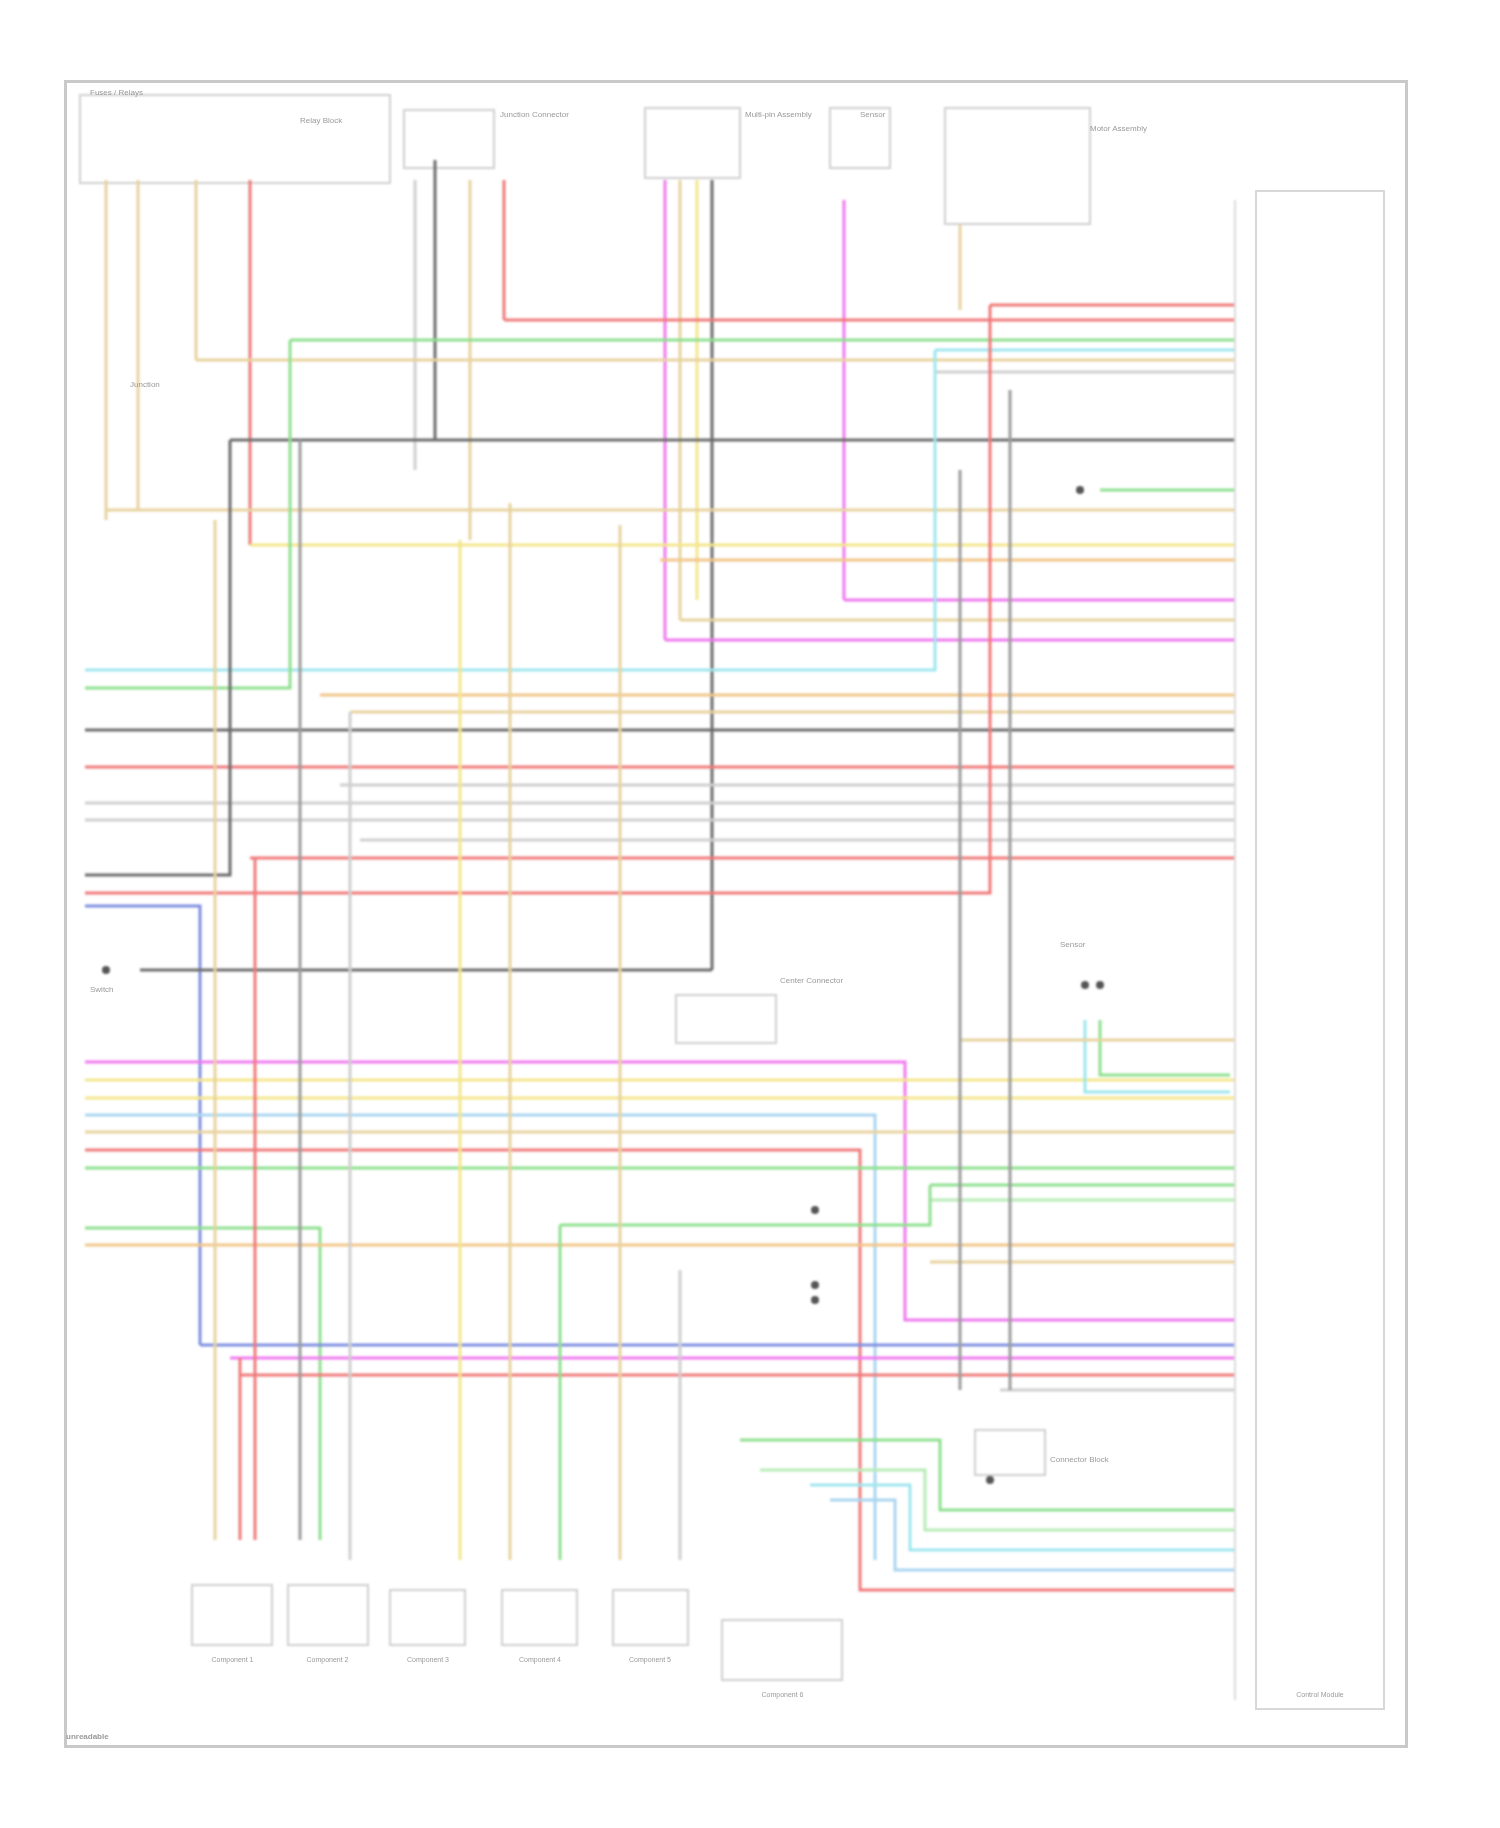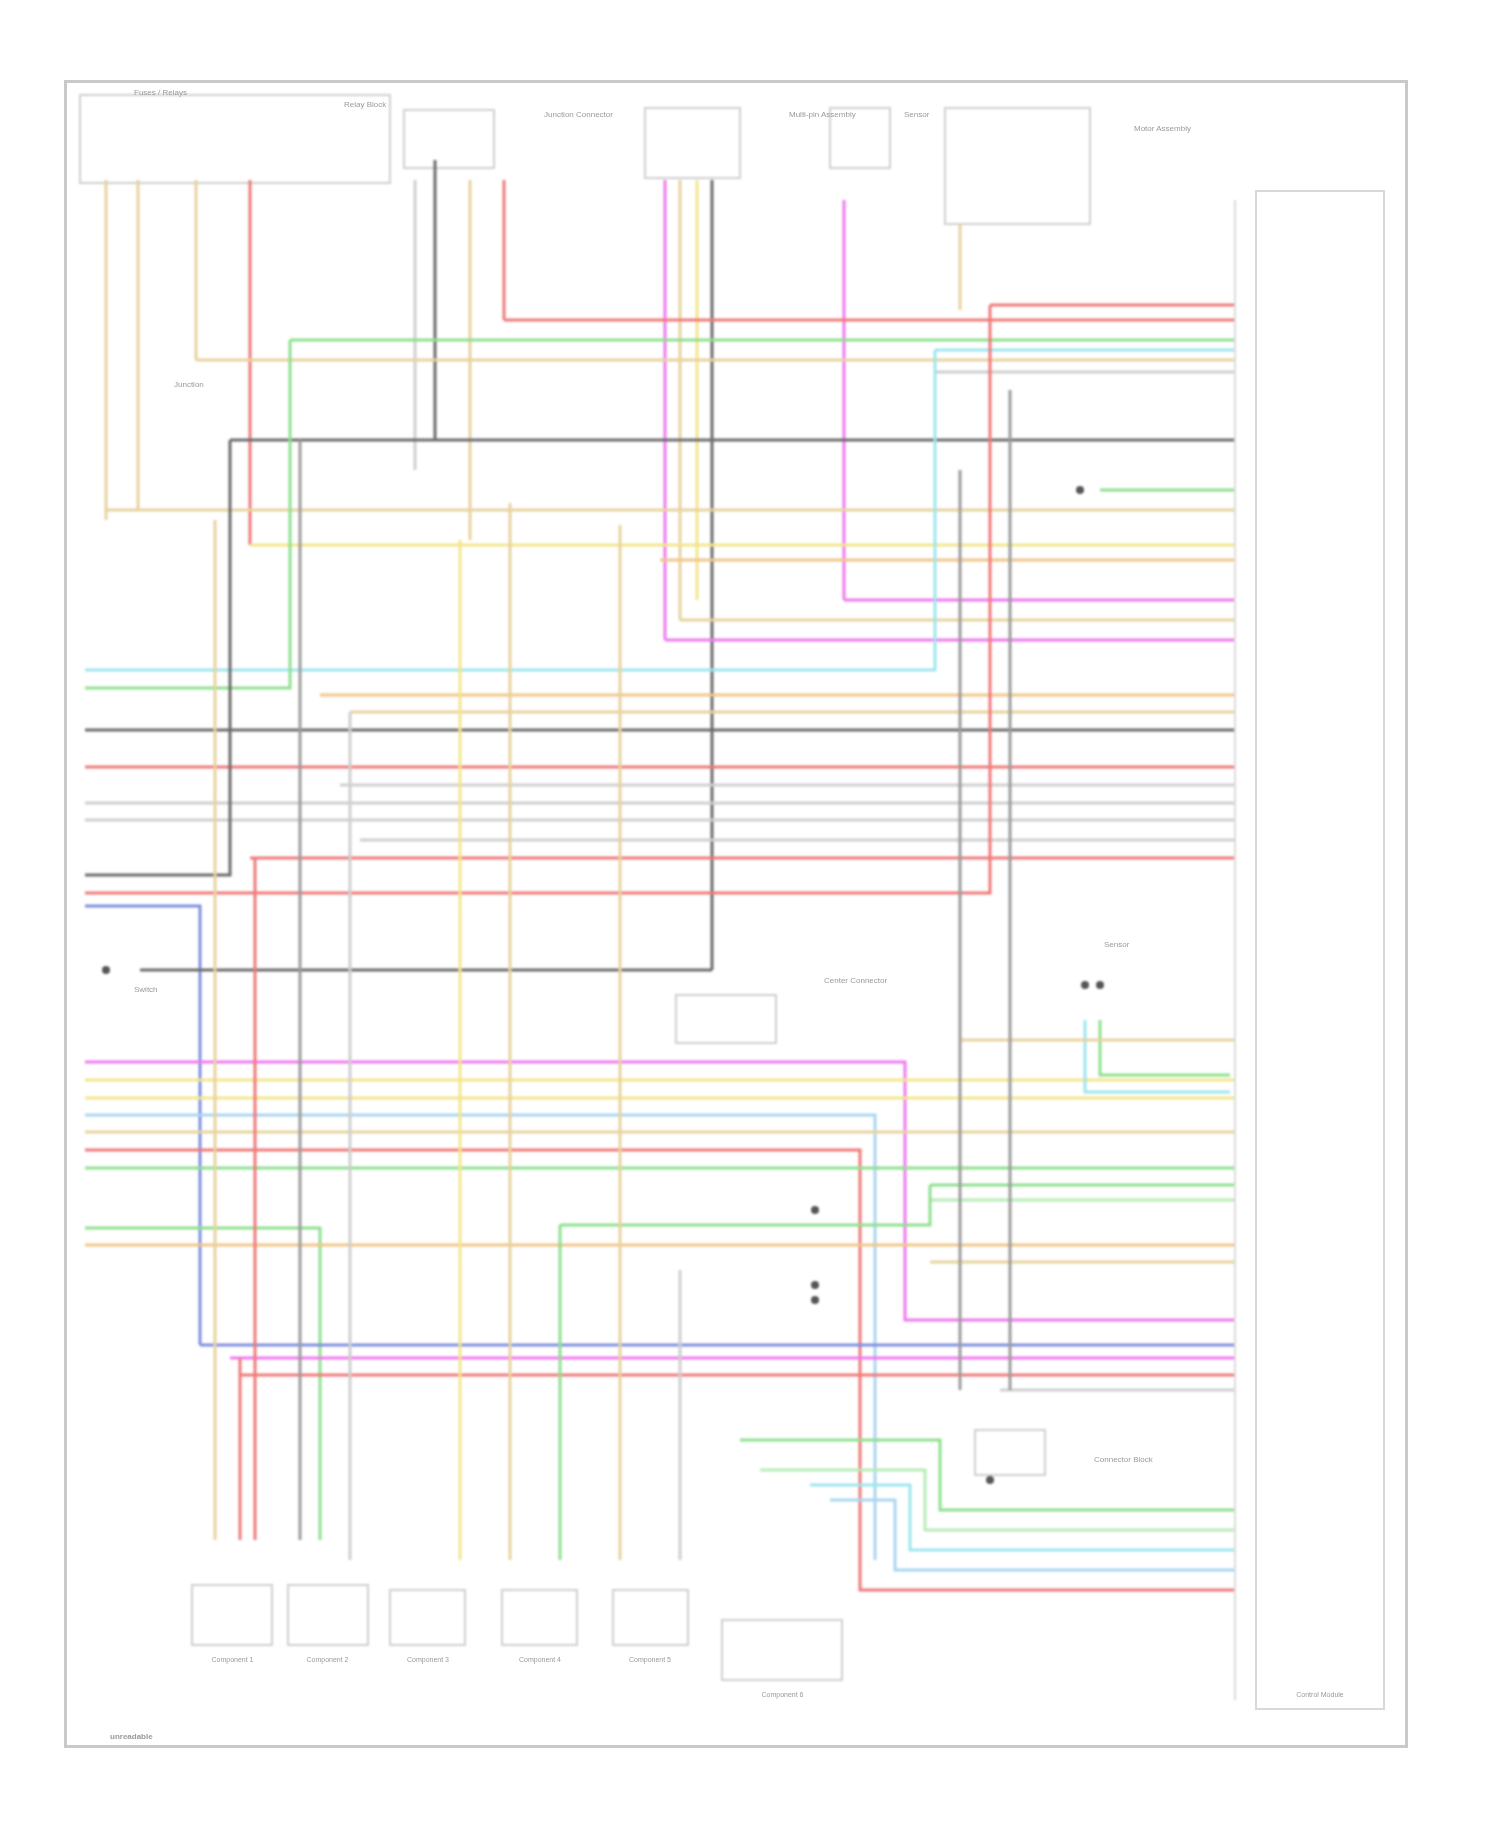--- a/index.html
+++ b/index.html
@@ -1,19 +1,19 @@
 <!DOCTYPE html>
 <html><head>
 <meta charset="utf-8">
 <style>
   html,body{margin:0;padding:0;background:#ffffff;}
   body{width:1500px;height:1828px;position:relative;overflow:hidden;font-family:"Liberation Sans",sans-serif;}
   #frame{position:absolute;left:64px;top:80px;width:1344px;height:1668px;border:3px solid #c9c9c9;box-sizing:border-box;background:#fff;}
   svg#wires{position:absolute;left:0;top:0;}
-  .lbl{position:absolute;font-size:8px;line-height:9px;color:#9a9a9a;white-space:pre;filter:blur(0.6px);margin-left:44px;}
+  .lbl{position:absolute;font-size:8px;line-height:9px;color:#9a9a9a;white-space:pre;filter:blur(0.6px);}
   .pcm{position:absolute;left:1255px;top:190px;width:130px;height:1520px;border:2px solid #d8d8d8;box-sizing:border-box;}
   .caption{position:absolute;font-size:7px;line-height:9px;color:#9a9a9a;text-align:center;filter:blur(0.6px);white-space:pre;}
 </style>
 </head>
 <body>
 
 <div id="frame"></div>
 
 <svg id="wires" width="1500" height="1828" style="filter:blur(0.8px)">
 
@@ -144,21 +144,21 @@
 <div class="caption" style="left:1255px;top:1690px;width:130px;">Control Module</div>
 
 <div class="caption" style="left:190px;top:1655px;width:85px;">Component 1</div>
 <div class="caption" style="left:285px;top:1655px;width:85px;">Component 2</div>
 <div class="caption" style="left:388px;top:1655px;width:80px;">Component 3</div>
 <div class="caption" style="left:500px;top:1655px;width:80px;">Component 4</div>
 <div class="caption" style="left:610px;top:1655px;width:80px;">Component 5</div>
 <div class="caption" style="left:725px;top:1690px;width:115px;">Component 6</div>
 
 <div class="lbl" style="left:90px;top:88px;">Fuses / Relays</div>
-<div class="lbl" style="left:300px;top:100px;">Relay Block</div>
+<div class="lbl" style="left:300px;top:116px;">Relay Block</div>
 <div class="lbl" style="left:500px;top:110px;">Junction Connector</div>
 <div class="lbl" style="left:745px;top:110px;">Multi-pin Assembly</div>
 <div class="lbl" style="left:860px;top:110px;">Sensor</div>
 <div class="lbl" style="left:1090px;top:124px;">Motor Assembly</div>
 
 <div class="lbl" style="left:780px;top:976px;">Center Connector</div>
 <div class="lbl" style="left:1060px;top:940px;">Sensor</div>
 <div class="lbl" style="left:1050px;top:1455px;">Connector Block</div>
 <div class="lbl" style="left:90px;top:985px;">Switch</div>
 <div class="lbl" style="left:130px;top:380px;text-align:center;">Junction</div>

